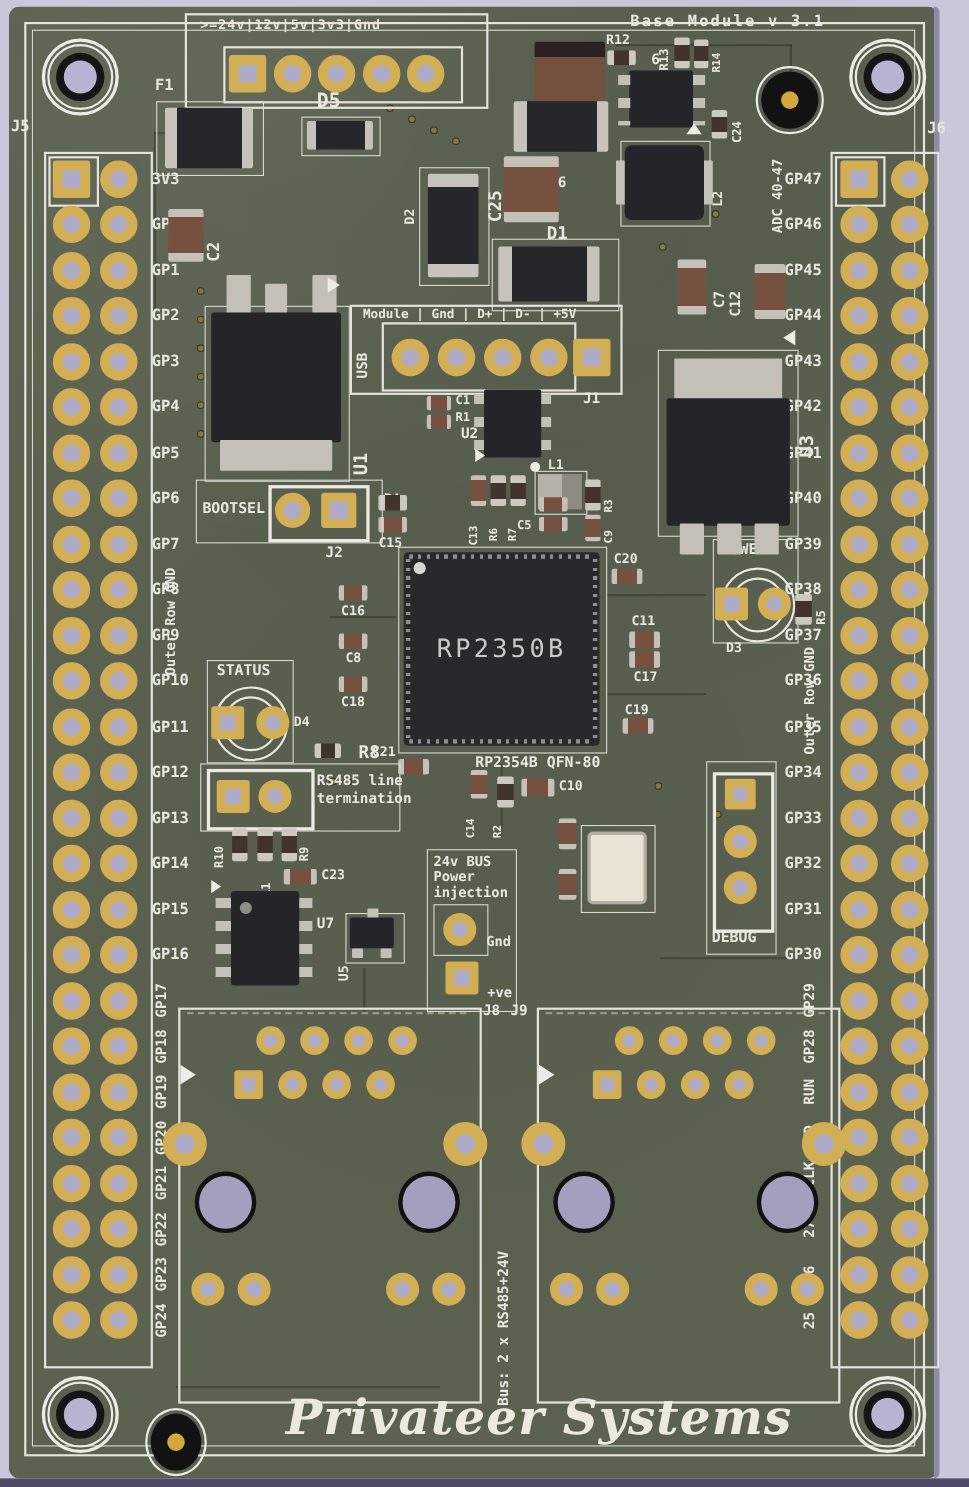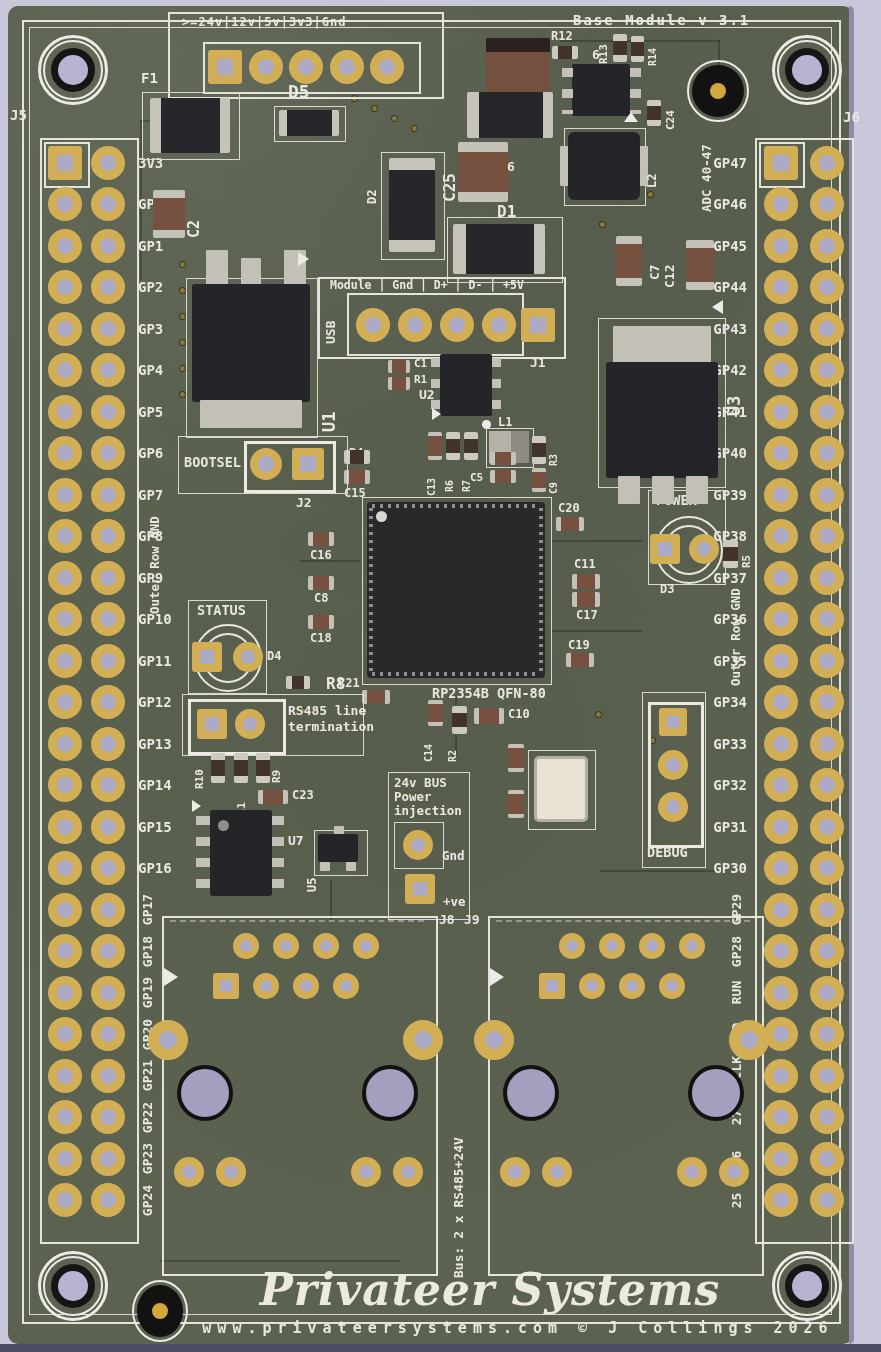--- a/index.html
+++ b/index.html
@@ -552,20 +552,21 @@
   <div class="bpad" style="left:292px;top:448px;width:32px;height:32px;border-radius:3px"></div>
   <div class="s" style="left:296px;top:496px;font-size:13px">J2</div>
 
   <div class="bx1" style="left:362px;top:497px;width:188px;height:186px"></div>
   <div class="chipbody" style="left:367px;top:502px;width:178px;height:176px"></div>
   <div class="pins-h" style="left:372px;top:504px;width:168px"></div>
   <div class="pins-h" style="left:372px;top:672px;width:168px"></div>
   <div class="pins-v" style="left:369px;top:508px;height:164px"></div>
   <div class="pins-v" style="left:539px;top:508px;height:164px"></div>
   <div class="abs" style="left:376px;top:511px;width:11px;height:11px;background:#d8d8d2;border-radius:50%"></div>
+  <div class="s" style="left:367px;top:502px;width:178px;height:176px;display:flex;align-items:center;justify-content:center;font-size:23px;letter-spacing:3px;color:#c9cac6;font-weight:normal">RP2350B</div>
   <div class="s" style="left:432px;top:686px;font-size:13.5px">RP2354B QFN-80</div>
 
   <div class="caph" style="left:308px;top:532px;width:26px;height:14px"></div>
   <div class="s" style="left:310px;top:549px;font-size:12px">C16</div>
   <div class="caph" style="left:308px;top:576px;width:26px;height:14px"></div>
   <div class="s" style="left:314px;top:592px;font-size:12px">C8</div>
   <div class="caph" style="left:308px;top:615px;width:26px;height:14px"></div>
   <div class="s" style="left:310px;top:632px;font-size:12px">C18</div>
   <div class="resh" style="left:286px;top:676px;width:24px;height:13px"></div>
   <div class="s" style="left:326px;top:675px;font-size:16px">R8</div>
@@ -732,16 +733,15 @@
       <div class="bpad" style="position:static"></div>
     </div>
 
   <div class="s v" style="left:452px;top:1138px;height:140px;font-size:13px">Bus: 2 x RS485+24V</div>
 
   <div class="fid" style="left:132px;top:1280px;width:52px;height:58px">
       <span class="fb"></span>
       <span class="fg"></span>
     </div>
   <div class="logo" style="left:170px;top:1264px;width:640px;font-size:44px;letter-spacing:1px">Privateer Systems</div>
-  <div class="s" style="left:175px;top:1320px;width:686px;text-align:center;font-size:15px;letter-spacing:6px">www.privateersystems.com © J Collings 2026</div>
 
   <div class="bstrip"></div>
 </div>
 
 </body></html>

